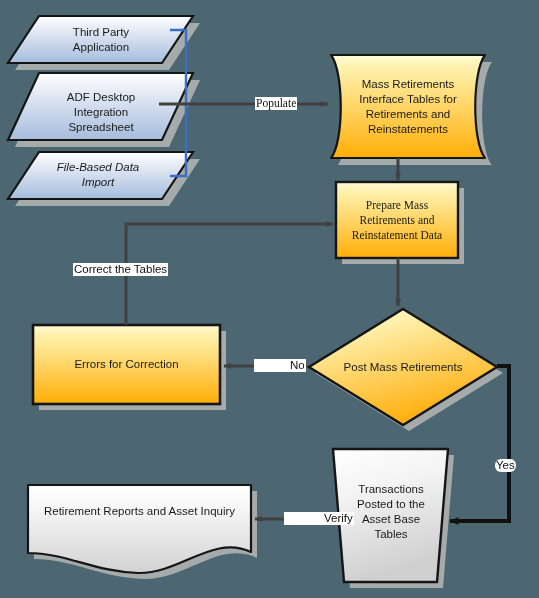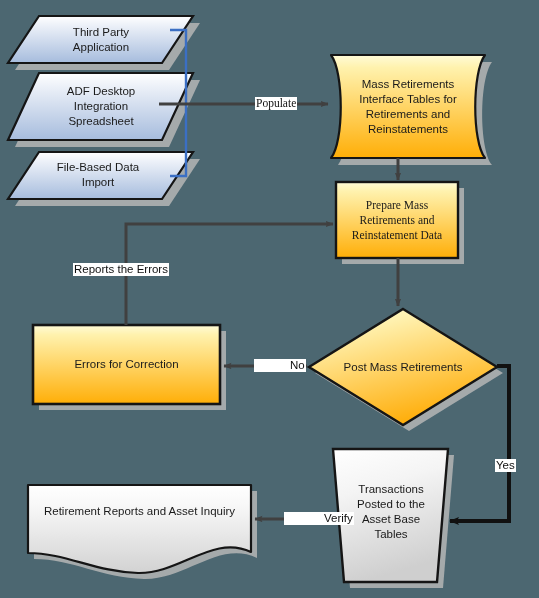--- a/index.html
+++ b/index.html
@@ -124,25 +124,25 @@
     <polyline points="126,325 126,224 333,224" fill="none" stroke="#404040" stroke-width="3" marker-end="url(#arrowDark)"></polyline>
 
     <polyline points="497,366 509,366 509,521 450,521" fill="none" stroke="#111111" stroke-width="4" marker-end="url(#arrowBlack)"></polyline>
 
     <line x1="331" y1="519" x2="255" y2="519" stroke="#404040" stroke-width="3" marker-end="url(#arrowDark)"></line>
   </svg>
 
   <div class="node-label" style="left:36px; top:12px; width:130px; height:56px; display:flex; align-items:center; justify-content:center;">Third Party
 Application</div>
 
-  <div class="node-label" style="left:36px; top:71px; width:130px; height:70px; display:flex; align-items:center; justify-content:center;">ADF Desktop
+  <div class="node-label" style="left:36px; top:71px; width:130px; height:82px; display:flex; align-items:center; justify-content:center;">ADF Desktop
 Integration
 Spreadsheet</div>
 
-  <div class="node-label" style="left:32px; top:150px; width:132px; height:50px; display:flex; align-items:center; justify-content:center;">File-Based Data
+  <div class="node-label" style="left:32px; top:150px; width:132px; height:50px; display:flex; align-items:center; justify-content:center;font-style:italic;">File-Based Data
 Import</div>
 
   <div class="node-label" style="left:343px; top:56px; width:130px; height:101px; display:flex; align-items:center; justify-content:center;">Mass Retirements
 Interface Tables for
 Retirements and
 Reinstatements</div>
 
   <div class="node-label" style="left:336px; top:182px; width:122px; height:76px; display:flex; align-items:center; justify-content:center;font-family:Liberation Serif, serif;">Prepare Mass
 Retirements and
 Reinstatement Data</div>
@@ -153,21 +153,21 @@
 
   <div class="node-label" style="left:336px; top:477px; width:110px; height:70px; display:flex; align-items:center; justify-content:center;">Transactions
 Posted to the
 Asset Base
 Tables</div>
 
   <div class="node-label" style="left:30px; top:496px; width:219px; height:30px; display:flex; align-items:center; justify-content:center;">Retirement Reports and Asset Inquiry</div>
 
   <div class="edge-label" style="left:255px; top:97px;font-family:Liberation Serif, serif;">Populate</div>
 
-  <div class="edge-label" style="left:73px; top:263px;">Reports the Errors</div>
+  <div class="edge-label" style="left:73px; top:263px;">Correct the Tables</div>
 
   <div class="edge-label" style="left:254px; top:359px;padding-left:36px;">No</div>
 
-  <div class="edge-label" style="left:495px; top:459px;">Yes</div>
+  <div class="edge-label" style="left:495px; top:459px;border-radius:6px;">Yes</div>
 
   <div class="edge-label" style="left:284px; top:512px;padding-left:40px;">Verify</div>
 
 </div>
 
 </body></html>

